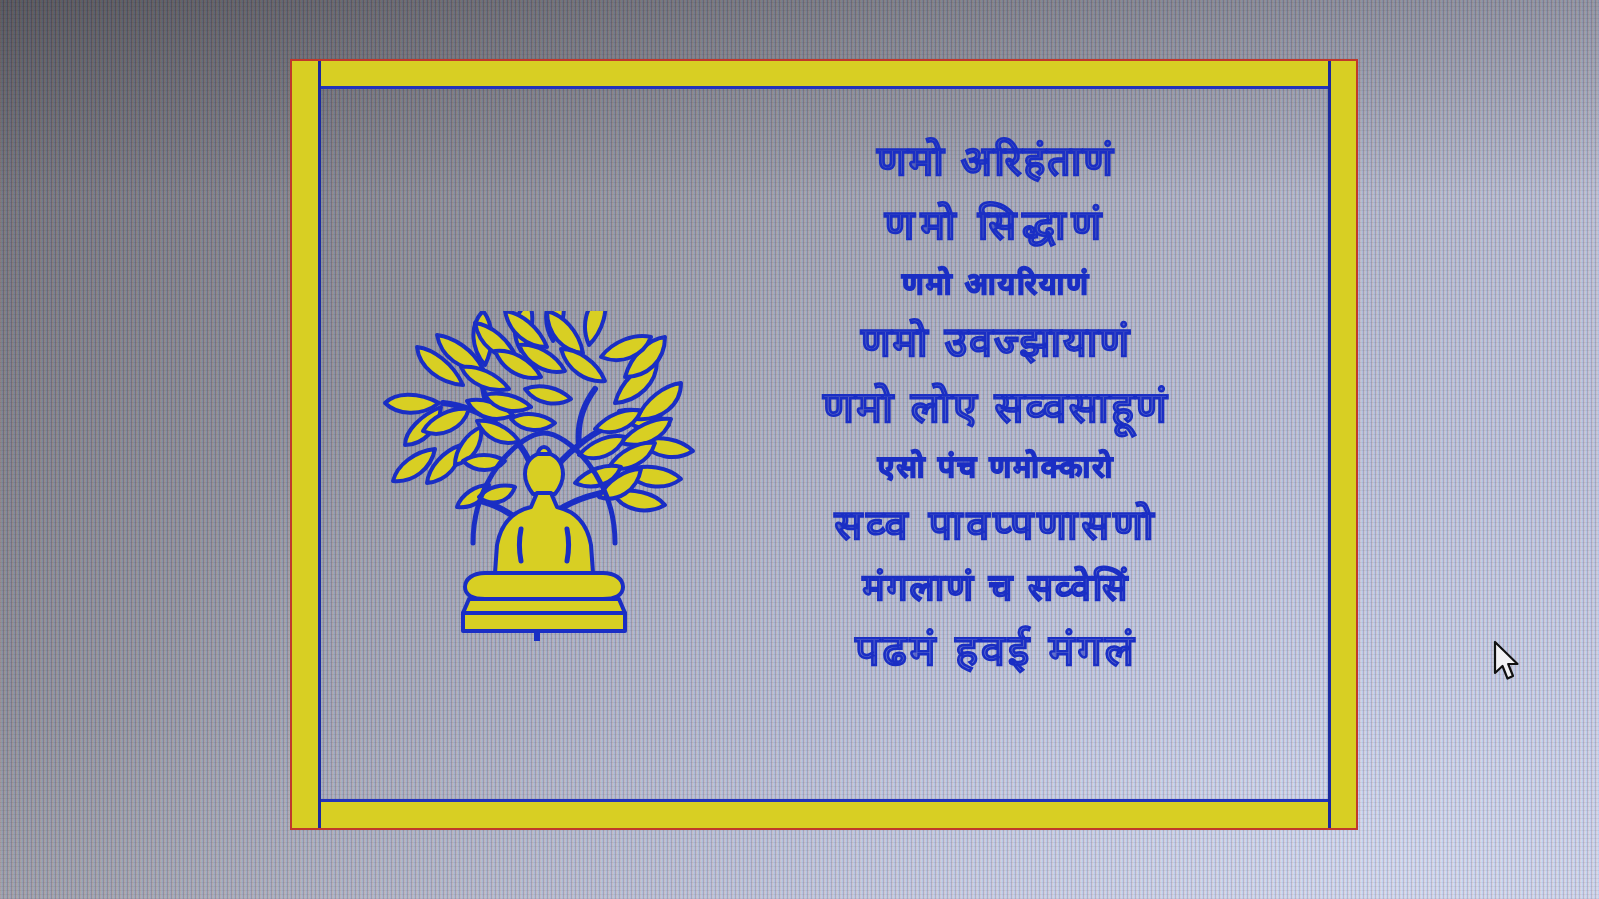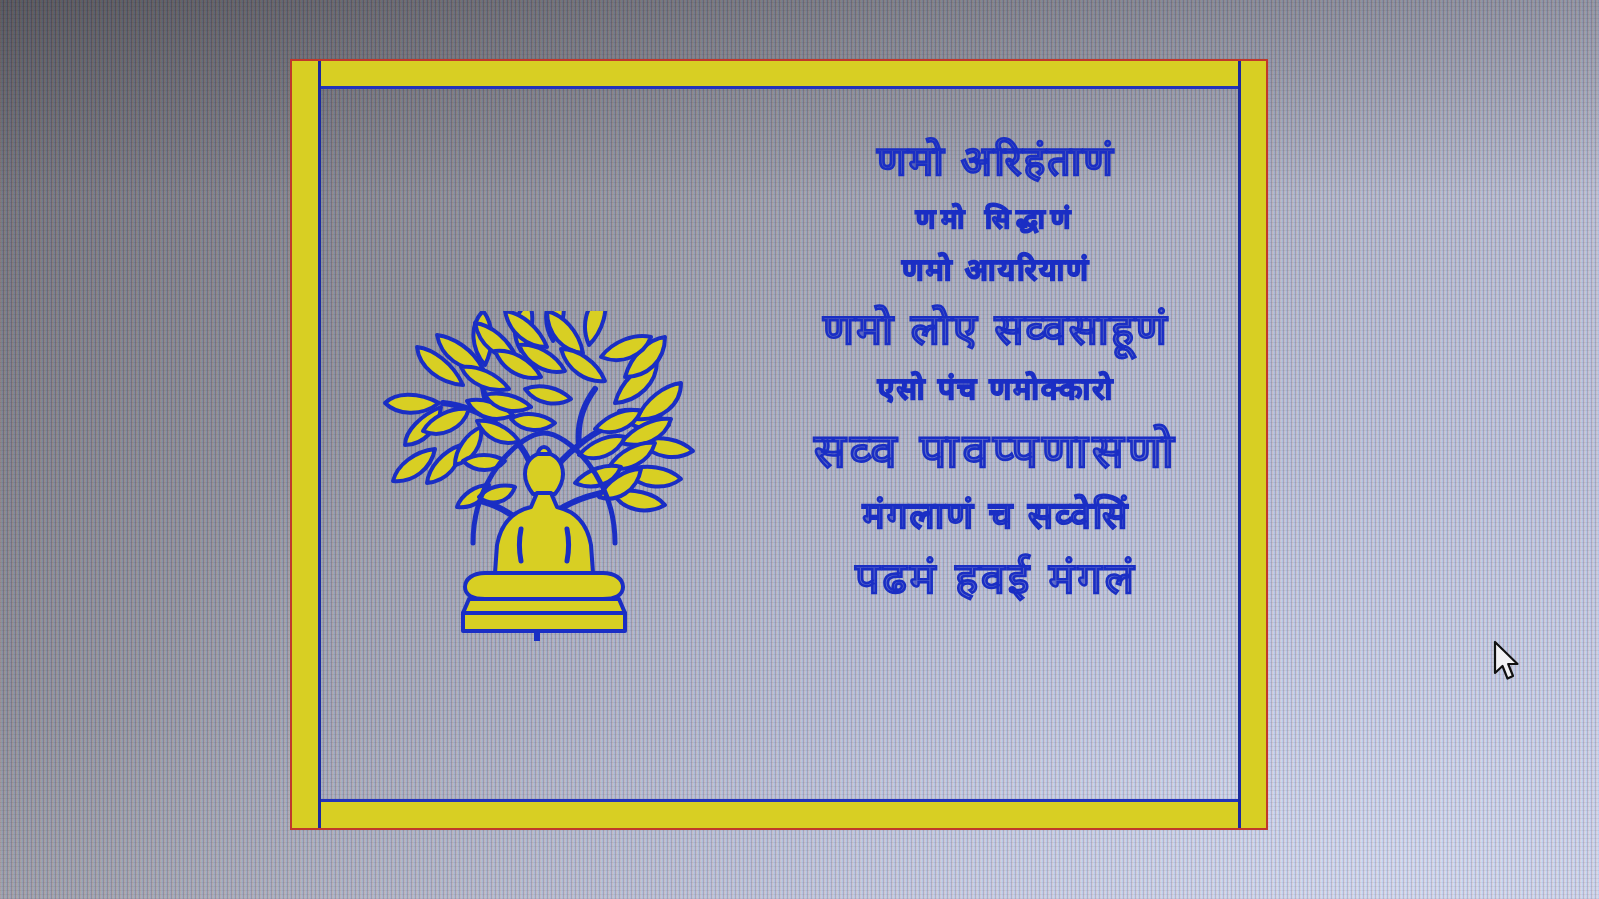--- a/index.html
+++ b/index.html
@@ -37,21 +37,21 @@
   }
   #glare{
     position:absolute;inset:0;
     background:linear-gradient(180deg, rgba(0,0,0,0.18) 0%, rgba(0,0,0,0.0) 22%, rgba(0,0,0,0.0) 80%, rgba(255,255,255,0.06) 100%);
     pointer-events:none;
   }
 
   
   #poster{
     position:absolute;
-    left:290px;top:59px;width:978px;height:771px;
+    left:290px;top:59px;width:1068px;height:771px;
     box-sizing:border-box;
     background:transparent;
   }
   
   #frame-red{
     position:absolute;inset:0;
     border:2px solid #c0392b;
     box-sizing:border-box;
   }
   
@@ -114,26 +114,26 @@
     font-size:42px;
     line-height:1.0;
     letter-spacing:2px;
     margin-bottom:23px;
     white-space:nowrap;
     color:transparent;
     -webkit-text-stroke:2.6px #1a2ec4;
     text-shadow:0 0 1px rgba(26,46,196,0.55);
   }
   .l0{font-size:41px;}
-  .l1{font-size:27px;letter-spacing:6px;}
+  .l1{font-size:41px;letter-spacing:6px;font-family:Liberation Serif, serif;}
   .l2{font-size:30px;}
   .l3{font-size:41px;}
   .l4{font-size:43px;}
   .l5{font-size:30px;}
-  .l6{font-size:47px;letter-spacing:4px;}
+  .l6{font-size:41px;letter-spacing:4px;}
   .l7{font-size:37px;}
   .l8{font-size:43px;letter-spacing:3px;margin-bottom:16px;}
 
   
   #cursor{
     position:absolute;left:1492px;top:640px;
     width:30px;height:44px;pointer-events:none;
   }
 </style>
 </head>
@@ -244,20 +244,21 @@
           <path d="M100 288 L250 288 L256 302 L94 302 Z"></path>
           <path d="M94 302 L256 302 L256 320 L94 320 Z"></path>
         </g>
       </svg>
     </div>
 
     <div id="mantra">
       <div class="mantra-line l0">णमो अरिहंताणं</div>
       <div class="mantra-line l1">णमो सिद्धाणं</div>
       <div class="mantra-line l2">णमो आयरियाणं</div>
+      <div class="mantra-line l3">णमो उवज्झायाणं</div>
       <div class="mantra-line l4">णमो लोए सव्वसाहूणं</div>
       <div class="mantra-line l5">एसो पंच णमोक्कारो</div>
       <div class="mantra-line l6">सव्व पावप्पणासणो</div>
       <div class="mantra-line l7">मंगलाणं च सव्वेसिं</div>
       <div class="mantra-line l8">पढमं हवई मंगलं</div>
     </div>
 
   </div>
 </div>
 

